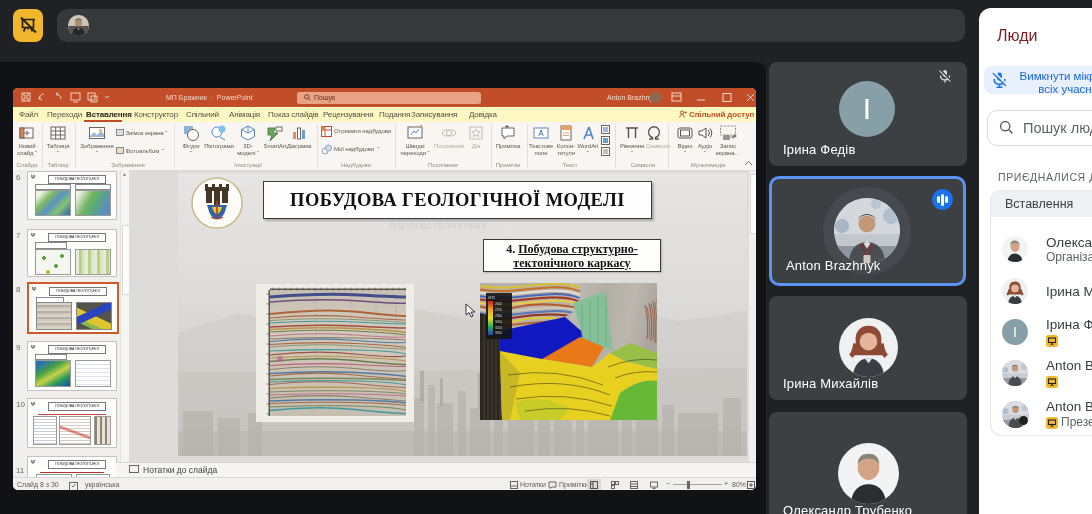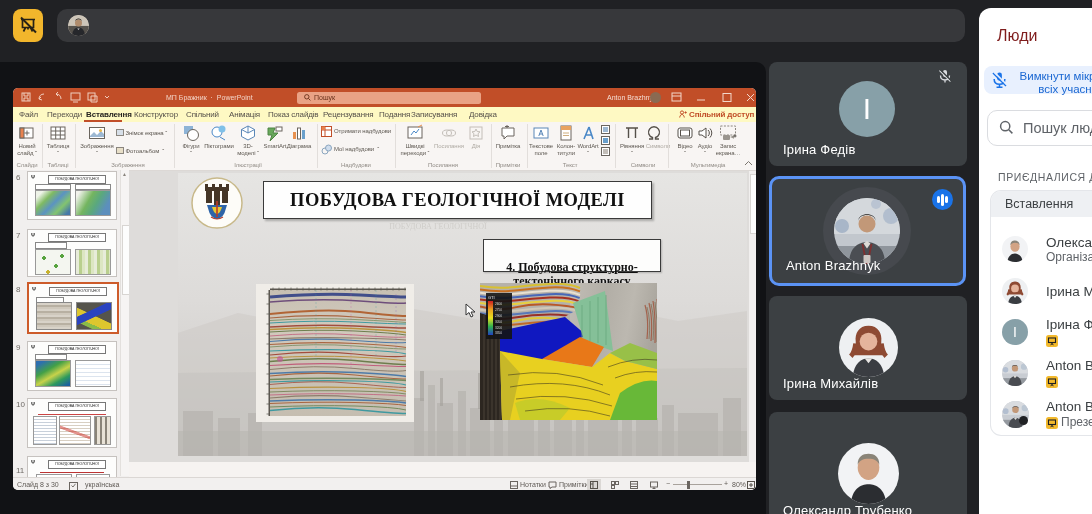--- a/index.html
+++ b/index.html
@@ -365,21 +365,21 @@
 <path d="M16 28h20l-2.5 8c-2 4-5.5 6-7.5 6s-5.5-2-7.5-6z" fill="#2e64a8"></path>
 <path d="M21 30c1.5 5 3.5 7 5 7s3.5-2 5-7z" fill="#e8c832"></path>
 <path d="M26 24v16" stroke="#b83a28" stroke-width="1.6"></path>
 <path d="M20 40q6 4 12 0" stroke="#b83a28" stroke-width="1.2" fill="none"></path>
 </svg>
 <div class="abs" style="left:85px;top:8px;width:387px;height:36px;background:#fefefe;border:1.4px solid #3a3a3a;box-shadow:1.5px 1.5px 2px rgba(0,0,0,.25)">
 <div style="font-family:'Liberation Serif',serif;font-weight:bold;font-size:18.5px;color:#111;text-align:center;line-height:36px;letter-spacing:0.4px">ПОБУДОВА ГЕОЛОГІЧНОЇ МОДЕЛІ</div>
         </div>
 <div class="abs" style="left:150px;top:49px;width:220px;height:9px;color:#9a9890;font-family:'Liberation Serif',serif;font-size:8px;text-align:center;opacity:.28;filter:blur(.5px)">ПОБУДОВА ГЕОЛОГІЧНОЇ</div>
 <div class="abs" style="left:305px;top:66px;width:176px;height:31px;background:#fdfdfc;border:1px solid #3a3a3a;box-shadow:1px 1px 1.5px rgba(0,0,0,.2)">
-<div style="font-family:'Liberation Serif',serif;font-weight:bold;font-size:12px;color:#111;text-align:center;line-height:14px;padding-top:20px">4. <u>Побудова структурно-</u><br><u>тектонічного каркасу</u></div>
+<div style="font-family:'Liberation Serif',serif;font-weight:bold;font-size:12px;color:#111;text-align:center;line-height:14px;padding-top:2px">4. <u>Побудова структурно-</u><br><u>тектонічного каркасу</u></div>
         </div>
 <svg class="abs" style="left:78px;top:111px" width="158" height="138" viewBox="0 0 158 138">
 <rect width="158" height="138" fill="#f0ede8"></rect>
 <rect x="14" y="6" width="136" height="126" fill="#d6cfc3"></rect>
 <g opacity="0.5">
 <rect x="14" y="6" width="136" height="126" fill="url(#nz)"></rect>
 </g>
 <g fill="none" opacity="0.95">
 <path d="M14 13 q50 -4 90 -2 t46 2" stroke="#3a4888" stroke-width="3"></path>
 <path d="M14 18 q50 -4 90 -1 t46 2" stroke="#6a4878" stroke-width="1.5"></path>
@@ -553,20 +553,21 @@
             </linearGradient>
 </defs>
 </svg>
         <svg class="abs" style="left:287px;top:130px" width="11" height="15" viewBox="0 0 11 15">
           <path d="M1 1 L1 12 L4 9.5 L6 14 L8 13 L6 9 L10 9 Z" fill="#fff" stroke="#333" stroke-width="1"></path>
         </svg>
       </div>
     </div>
   <div class="abs" style="left:736px;top:83px;width:7px;height:291px;background:#f1efee"></div>
 <div class="abs" style="left:736.5px;top:86px;width:6px;height:58px;background:#fdfdfd;border:0.5px solid #d8d5d2"></div>
+  <div class="notes"><span style="display:inline-block;width:8px;height:6px;border:1px solid #6a6560;vertical-align:0px;margin-right:4px"></span>Нотатки до слайда</div>
   <div class="sbar" id="statusbar">
     <span style="position:absolute;left:4px;top:3px">Слайд 8 з 30</span>
     <span style="position:absolute;left:56px;top:3.5px;width:7px;height:7px;border:1px solid #6a6560;display:block"></span>
       <svg style="position:absolute;left:58px;top:5px" width="5" height="5" viewBox="0 0 5 5">
         <path d="M0.5 2.5l1.5 1.5L4.5 0.8" stroke="#6a6560" fill="none" stroke-width="0.9"></path>
       </svg>
     <span style="position:absolute;left:72px;top:3px">українська</span>
     <svg class="abs" style="left:497px;top:3px" width="8" height="8" viewBox="0 0 8 8">
         <rect x="0.5" y="0.5" width="7" height="7" fill="none" stroke="#6a6560"></rect>
         <path d="M0.5 5h7" stroke="#6a6560"></path>

